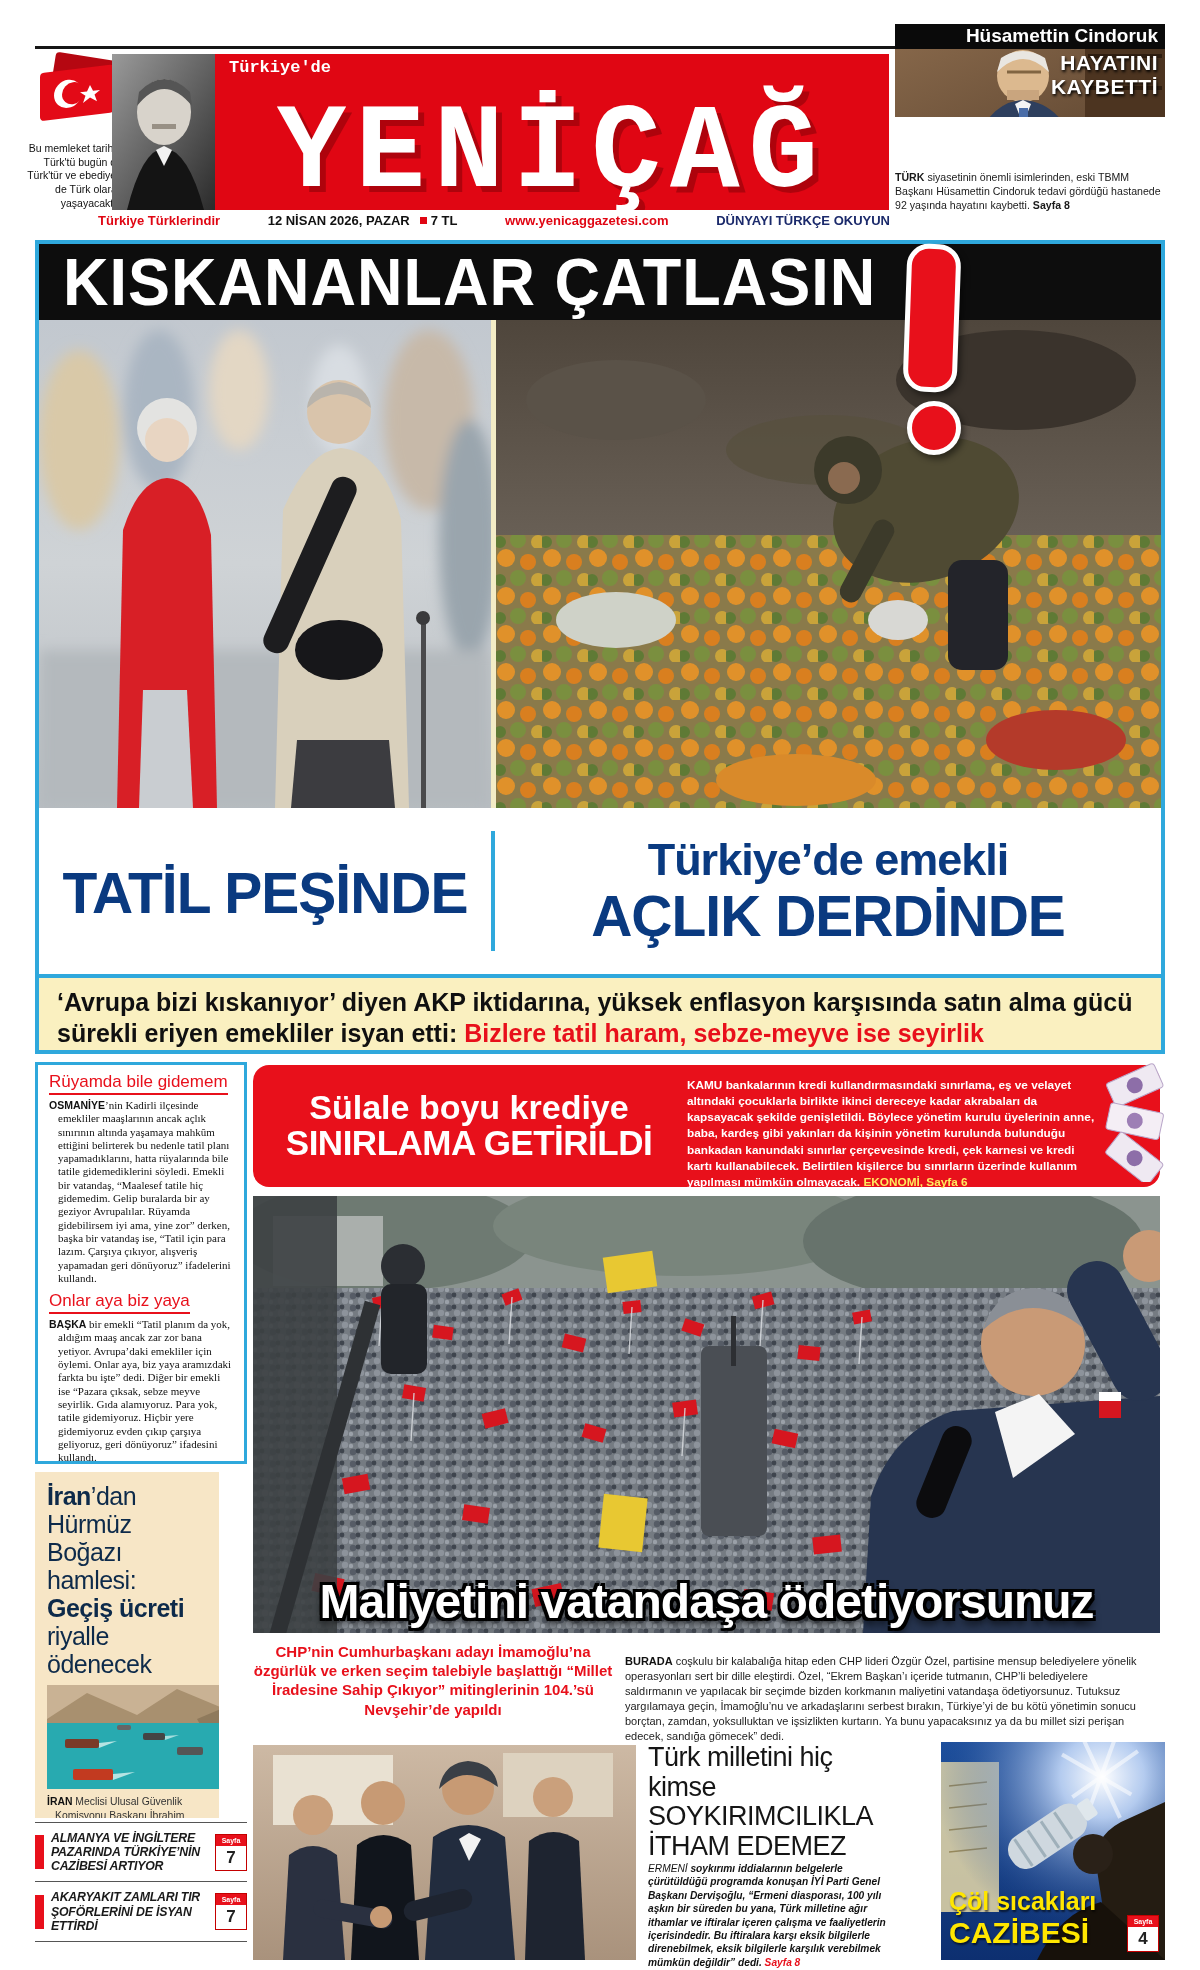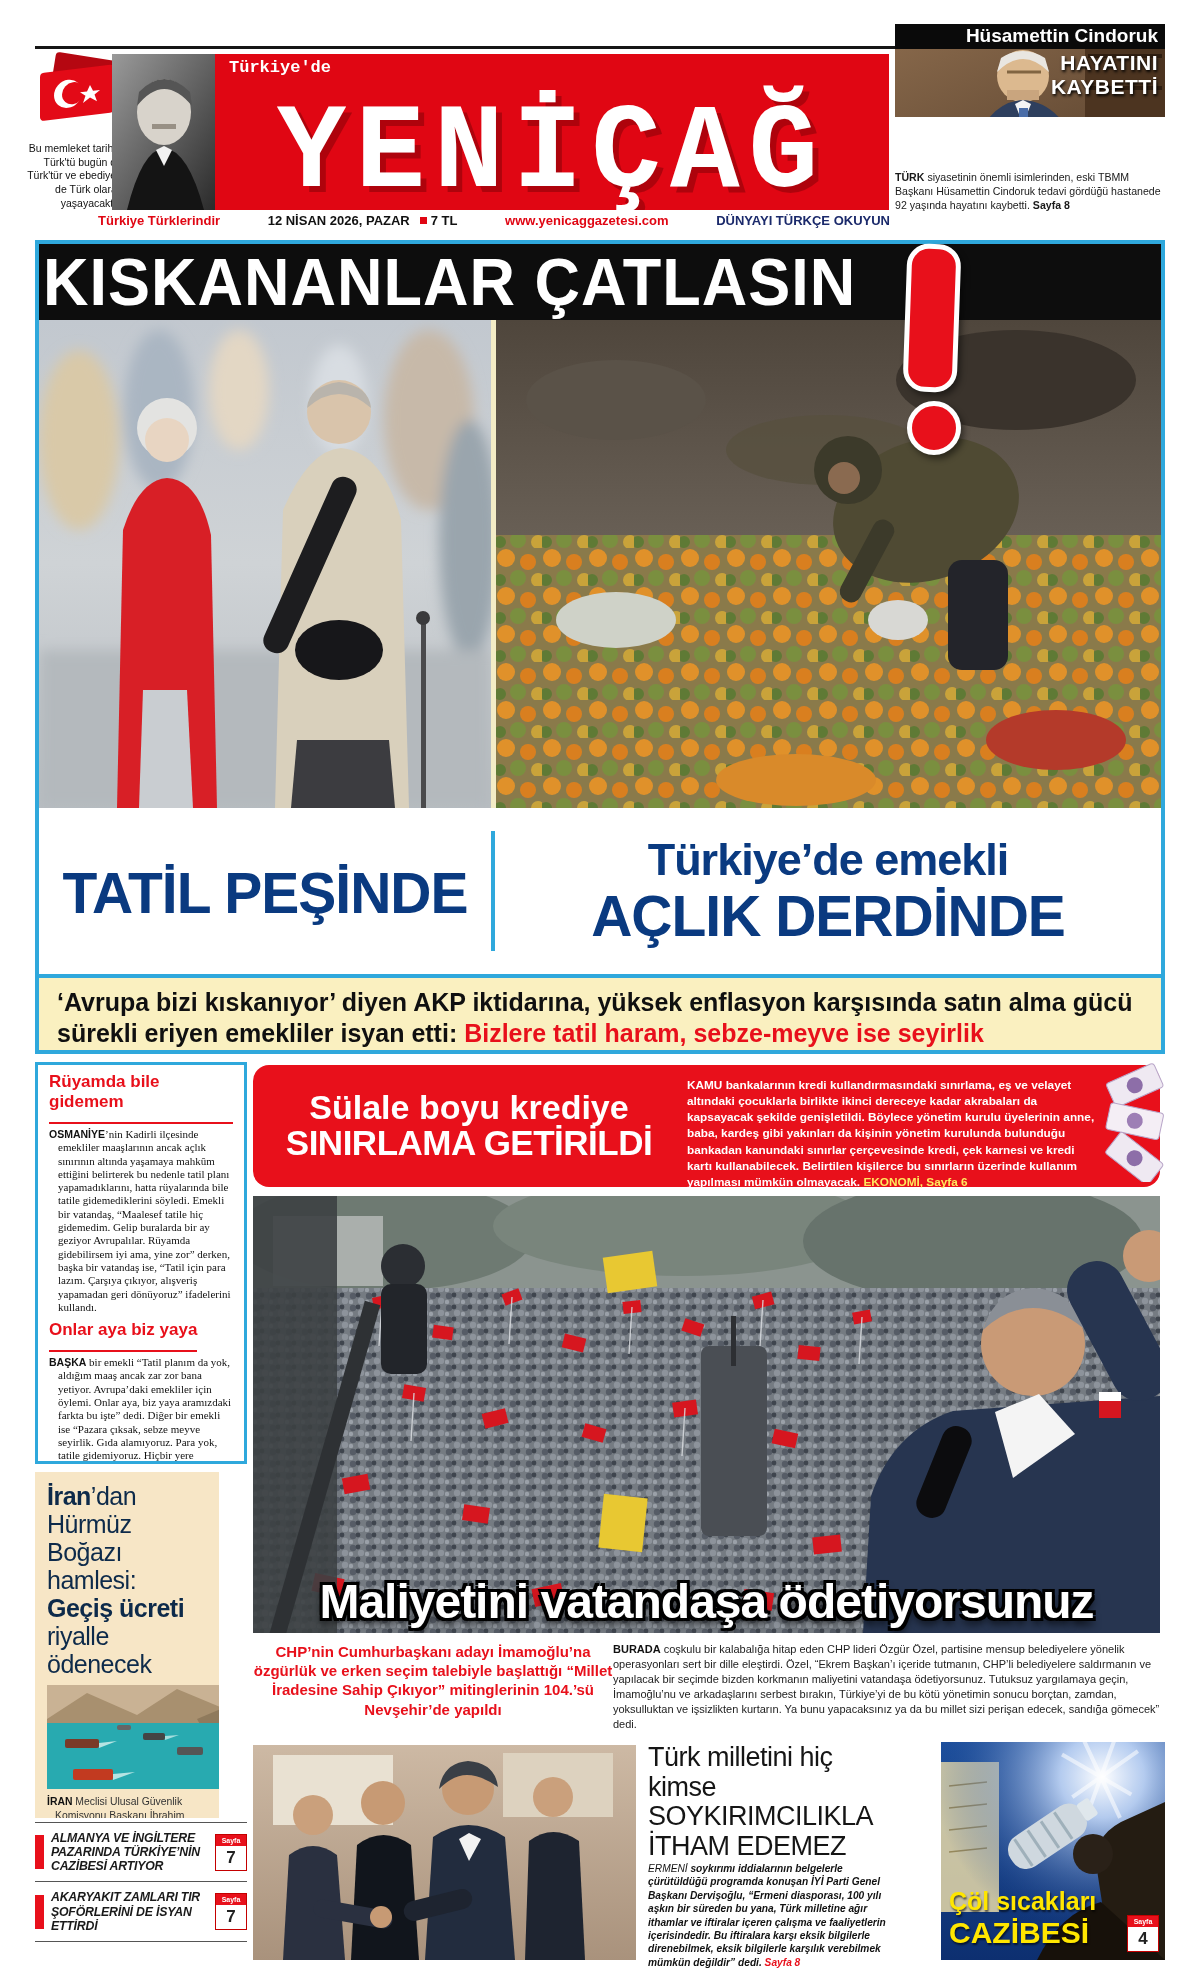--- a/index.html
+++ b/index.html
@@ -24,21 +24,21 @@
   .cind-h23{position:absolute;right:7px;font-size:21px;font-weight:900;color:#fff;
             text-shadow:1px 2px 3px #000;letter-spacing:.5px;}
   .cind-cap{left:895px;top:170px;width:273px;font-size:10.6px;line-height:1.33;color:#1a1a1a;}
   .cind-cap b{font-weight:800;}
   .dateline{left:98px;top:213px;width:792px;display:flex;justify-content:space-between;
             align-items:center;font-size:13px;font-weight:800;}
   .dl-red{color:#e00613;} .dl-black{color:#111;} .dl-navy{color:#1b2a6b;}
   .dl-bullet{display:inline-block;width:7px;height:7px;background:#e00613;margin:0 4px 1px 10px;}
   
   .frame{left:35px;top:240px;width:1122px;border:4px solid #2fa8dc;}
-  .banner{height:76px;background:#0d0d0d;display:flex;align-items:center;padding-left:4px;overflow:hidden;}
+  .banner{height:76px;background:#0d0d0d;display:flex;align-items:center;padding-left:24px;overflow:hidden;}
   .banner span{font-size:63px;font-weight:900;color:#fff;letter-spacing:1px;white-space:nowrap;
                transform:scaleY(1.05);}
   .bang{left:905px;top:244px;width:70px;height:215px;z-index:5;filter:drop-shadow(3px 4px 3px rgba(0,0,0,.45));}
   .bang-bar{width:44px;height:138px;background:#e8101b;border:5px solid #fff;border-radius:22px;
             transform:rotate(2deg);}
   .bang-dot{width:44px;height:44px;background:#e8101b;border:5px solid #fff;border-radius:50%;
             margin-top:9px;transform:translateX(2px);}
   .photos{display:flex;height:488px;}
   .ph-left{width:452px;position:relative;overflow:hidden;}
   .ph-div{width:5px;background:#f3ecc6;}
@@ -49,22 +49,22 @@
   .head-col .l1{font-size:45px;font-weight:800;letter-spacing:-1px;}
   .head-col .l2{font-size:57px;font-weight:900;letter-spacing:-1px;margin-top:4px;}
   .hc-left{width:452px;} .hc-right{flex:1;}
   .head-div{width:4px;height:120px;background:#2fa8dc;}
   .strap{height:76px;background:#faf0c0;border-top:4px solid #2fa8dc;padding:9px 18px;
          font-size:25px;font-weight:800;line-height:1.22;color:#101010;box-sizing:border-box;}
   .strap-red{color:#e8101b;}
   
   .lbox{left:35px;top:1062px;width:212px;height:402px;border:3px solid #2fa8dc;
         padding:6px 11px;box-sizing:border-box;overflow:hidden;}
-  .lb-h{font-size:17px;font-weight:700;color:#e8101b;border-bottom:2.5px solid #e8101b;
-        display:inline-block;padding-bottom:10px;margin:1px 0 4px;}
+  .lb-h{font-size:17px;font-weight:400;color:#e8101b;border-bottom:2.5px solid #e8101b;
+        display:inline-block;padding-bottom:1px;margin:1px 0 4px;}
   .lb-p{font-family:"Liberation Serif",serif;font-size:11px;line-height:1.21;color:#111;
         margin:0 0 5px;padding-left:9px;text-indent:-9px;}
   .lb-p b{font-family:"Liberation Sans",sans-serif;font-weight:800;font-size:10.5px;}
   
   .kredi{left:253px;top:1065px;width:907px;height:122px;background:#e8101b;border-radius:16px;
          display:flex;box-sizing:border-box;}
   .kr-title{width:432px;display:flex;flex-direction:column;justify-content:center;align-items:center;
             color:#fff;line-height:1.05;}
   .kr-title .t1{font-size:34px;font-weight:800;}
   .kr-title .t2{font-size:35px;font-weight:900;letter-spacing:-.5px;}
@@ -402,21 +402,21 @@
         <rect x="676" y="228" width="30" height="96" rx="14" transform="rotate(22 691 276)" fill="#0c0c0e"></rect>
         <rect x="846" y="196" width="22" height="26" fill="#d6161f"></rect>
         <rect x="846" y="196" width="22" height="9" fill="#fff"></rect>
       </g>
     </svg>
     <div class="crowd-head">Maliyetini vatandaşa ödetiyorsunuz</div>
   </div>
 
   <div class="abs mtext">
     <p class="mt-red" style="margin:0;">CHP’nin Cumhurbaşkanı adayı İmamoğlu’na özgürlük ve erken seçim talebiyle başlattığı “Millet İradesine Sahip Çıkıyor” mitinglerinin 104.’sü Nevşehir’de yapıldı</p>
-    <p class="mt-black" style="margin:0;">
+    <p class="mt-black" style="margin:12px;">
       <b>BURADA</b><span> coşkulu bir kalabalığa hitap eden CHP lideri Özgür Özel, partisine mensup belediyelere yönelik operasyonları sert bir dille eleştirdi. Özel, “Ekrem Başkan’ı içeride tutmanın, CHP’li belediyelere saldırmanın ve yapılacak bir seçimde bizden korkmanın maliyetini vatandaşa ödetiyorsunuz. Tutuksuz yargılamaya geçin, İmamoğlu’nu ve arkadaşlarını serbest bırakın, Türkiye’yi de bu kötü yönetimin sonucu borçtan, zamdan, yoksulluktan ve işsizlikten kurtarın. Ya bunu yapacaksınız ya da bu millet sizi perişan edecek, sandığa gömecek” dedi.</span>
     </p>
   </div>
 
   <div class="abs iran">
     <div class="ir-t">
       <div><b>İran</b><span>’dan Hürmüz</span></div>
       <div>Boğazı hamlesi:</div>
       <div><b>Geçiş ücreti</b></div>
       <div>riyalle ödenecek</div>

